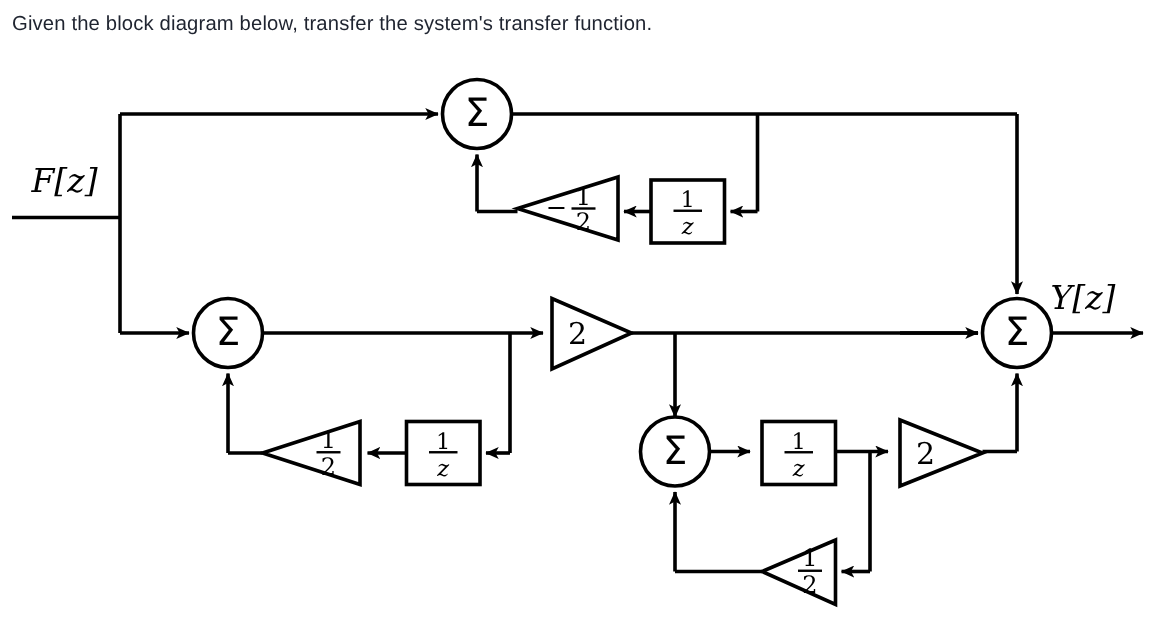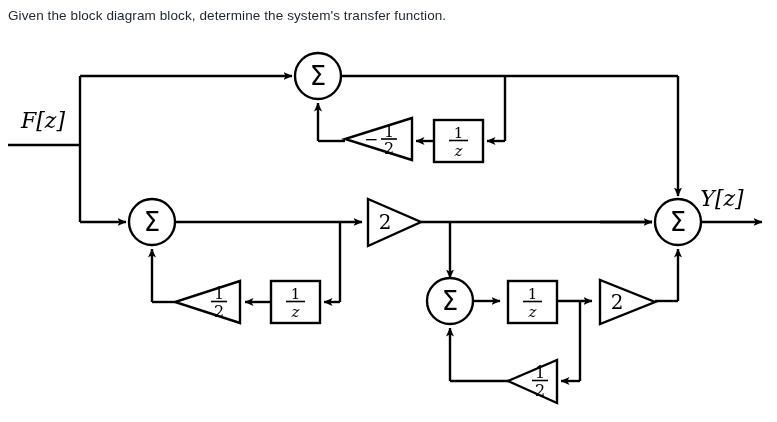--- a/index.html
+++ b/index.html
@@ -47,21 +47,21 @@
   .fracnum, .fracden, .gainnum {
     font-family: "DejaVu Serif", serif;
     fill: #000000;
   }
 </style>
 </head>
 <body>
 
 <div id="page">
 
-  <div id="prompt-text">Given the block diagram block, determine the system's transfer function.</div>
+  <div id="prompt-text">Given the block diagram below, transfer the system's transfer function.</div>
 
   <svg id="diagram-svg" width="777" height="422" viewBox="0 0 777 422">
 
     <defs>
       <marker id="arrowhead" markerWidth="9" markerHeight="8" refX="8.5" refY="4" orient="auto" markerUnits="userSpaceOnUse">
         <path d="M0,0 L9,4 L0,8 L2.2,4 Z" fill="#000000"></path>
       </marker>
     </defs>
 
     <g stroke="#000000" stroke-width="2.4" fill="none" stroke-linecap="butt">

